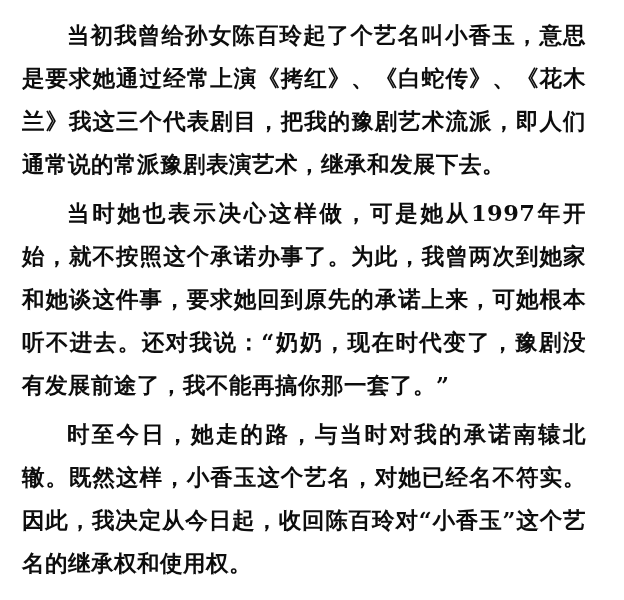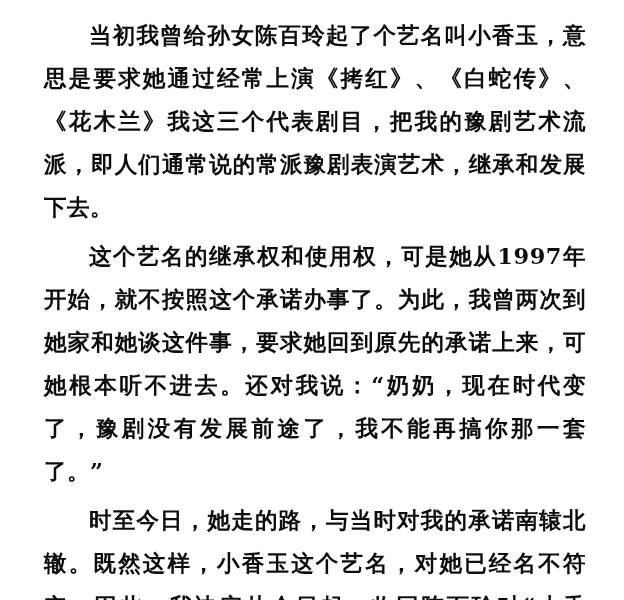--- a/index.html
+++ b/index.html
@@ -12,21 +12,21 @@
     height: 600px;
     overflow: hidden;
     font-family: "DejaVu Serif", "Liberation Serif", serif;
   }
   .page {
     position: relative;
     width: 624px;
     height: 600px;
     background: #ffffff;
     box-sizing: border-box;
-    padding: 14px 38px 10px 44px;
+    padding: 14px 38px 10px 22px;
   }
   .doc-body {
     display: block;
   }
   .para {
     margin: 0 0 6px 0;
     font-size: 22.5px;
     line-height: 43px;
     color: #0d0d0d;
     text-align: justify;
@@ -40,16 +40,16 @@
   .para:last-child {
     margin-bottom: 0;
   }
 </style>
 </head>
 <body>
 
 <div class="page">
   <div class="doc-body">
     <p class="para">当初我曾给孙女陈百玲起了个艺名叫小香玉，意思是要求她通过经常上演《拷红》、《白蛇传》、《花木兰》我这三个代表剧目，把我的豫剧艺术流派，即人们通常说的常派豫剧表演艺术，继承和发展下去。</p>
-    <p class="para">这个艺名的继承权和使用权，可是她从1997年开始，就不按照这个承诺办事了。为此，我曾两次到她家和她谈这件事，要求她回到原先的承诺上来，可她根本听不进去。还对我说：“奶奶，现在时代变了，豫剧没有发展前途了，我不能再搞你那一套了。”</p>
+    <p class="para">当时她也表示决心这样做，可是她从1997年开始，就不按照这个承诺办事了。为此，我曾两次到她家和她谈这件事，要求她回到原先的承诺上来，可她根本听不进去。还对我说：“奶奶，现在时代变了，豫剧没有发展前途了，我不能再搞你那一套了。”</p>
     <p class="para">时至今日，她走的路，与当时对我的承诺南辕北辙。既然这样，小香玉这个艺名，对她已经名不符实。因此，我决定从今日起，收回陈百玲对“小香玉”这个艺名的继承权和使用权。</p>
   </div>
 </div>
 
 </body></html>

